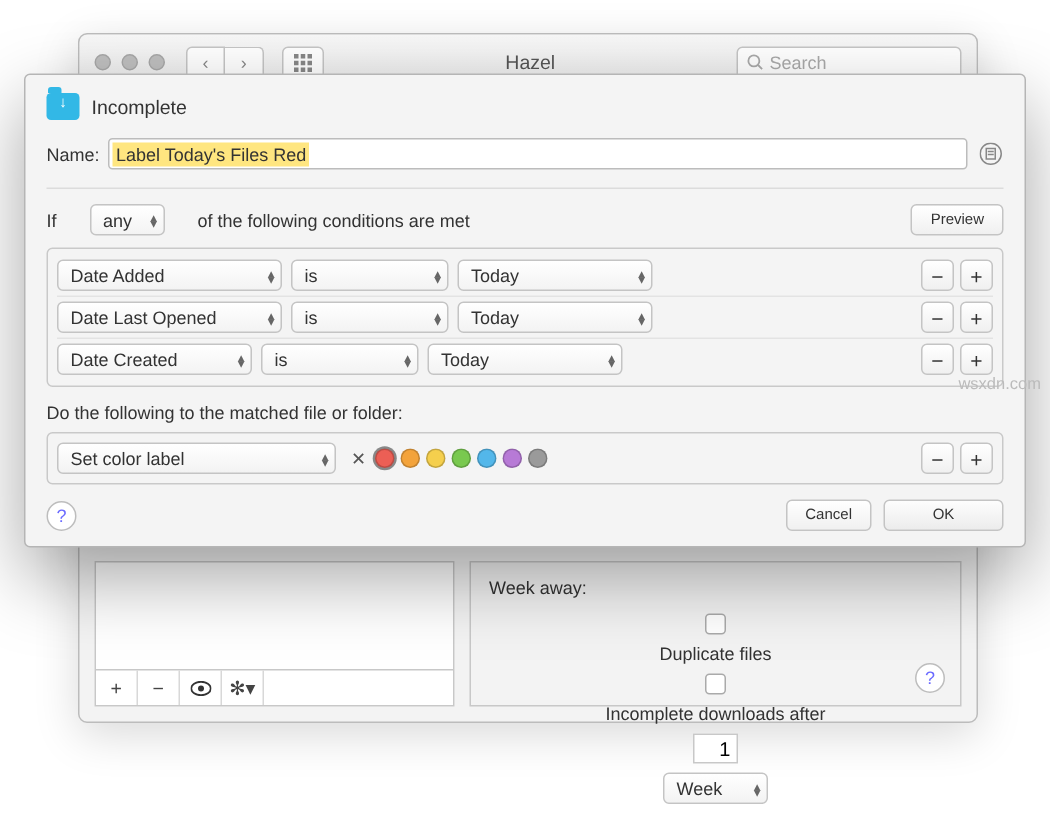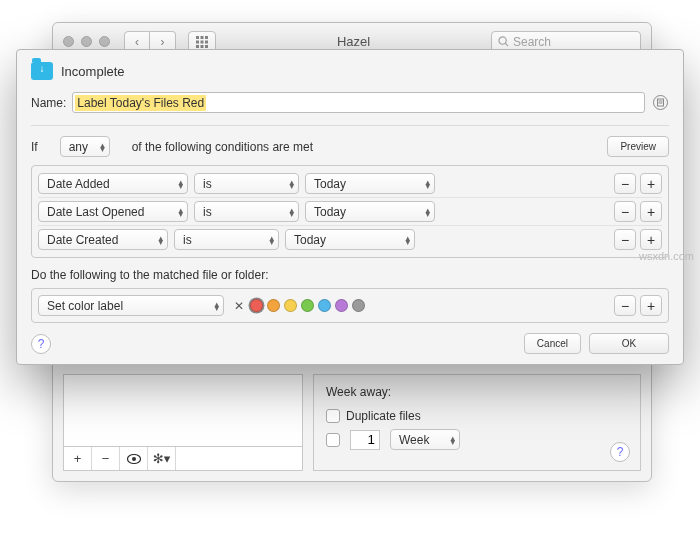--- a/index.html
+++ b/index.html
@@ -19,21 +19,21 @@
 .search { width: 150px; height: 22px; border: 1px solid #c5c5c5; border-radius: 4px; background: #fff; display: flex; align-items: center; padding: 0 6px; color: #aaa; gap: 4px; }
 
 
 .bottom-area { position: absolute; top: 345px; left: 0; right: 0; bottom: 0; display: flex; padding: 6px 10px 10px; gap: 10px; }
 .listbox { width: 240px; border: 1px solid #c8c8c8; background: #fff; display: flex; flex-direction: column; }
 .listbox-body { flex: 1; }
 .listbox-toolbar { height: 24px; border-top: 1px solid #c8c8c8; display: flex; }
 .listbox-toolbar .tb { width: 28px; border-right: 1px solid #d8d8d8; display: flex; align-items: center; justify-content: center; font-size: 13px; color: #444; }
 .rightpanel { flex: 1; border: 1px solid #c8c8c8; background: #f3f3f3; padding: 10px 12px; position: relative; }
 .rightpanel .hdr { font-size: 12px; color: #333; margin-bottom: 10px; }
-.chk-row { display: flex; align-items: center; gap: 6px; margin: 6px 0; }
+.chk-row { display: flex; align-items: center; gap: 6px; margin: 6px 0; flex-direction: column; }
 .chk { width: 14px; height: 14px; border: 1px solid #aaa; background: #fff; border-radius: 3px; }
 .numfield { width: 30px; height: 20px; border: 1px solid #c8c8c8; background: #fff; text-align: right; padding: 0 4px; margin: 0 4px; }
 .help-bottom { position: absolute; right: 10px; bottom: 8px; width: 20px; height: 20px; border: 1px solid #bdbdbd; border-radius: 50%; display: flex; align-items: center; justify-content: center; color: #6a6aff; background: #fff; }
 
 
 .sheet { position: absolute; top: 49px; left: 16px; width: 668px; background: #f4f4f4; border: 1px solid #b5b5b5; border-radius: 4px; box-shadow: 0 20px 50px rgba(0,0,0,0.35); padding: 12px 14px 10px; }
 .folder-row { display: flex; align-items: center; gap: 8px; margin-bottom: 12px; }
 .folder-icon { width: 22px; height: 18px; background: #32b8e6; border-radius: 3px; position: relative; }
 .folder-icon::before { content:""; position:absolute; top:-4px; left:1px; width:9px; height:4px; background:#32b8e6; border-radius:2px 2px 0 0; }
 .folder-icon::after { content:"↓"; position:absolute; top:1px; left:0; right:0; text-align:center; color:#fff; font-size:10px; }
@@ -129,20 +129,21 @@
       </div>
     </div>
     <div class="rightpanel">
       <div class="hdr">Week away:</div>
       <div class="chk-row">
         <div class="chk"></div>
         <span>Duplicate files</span>
       </div>
       <div class="chk-row">
         <div class="chk"></div>
+        <span>Incomplete downloads after</span>
         <input class="numfield" value="1" style="">
         <div class="sel-box" style="width:70px">
           <span>Week</span>
             <span class="arr">▴<br>▾</span>
         </div>
       </div>
       <div class="help-bottom">?</div>
     </div>
   </div>
 </div>

